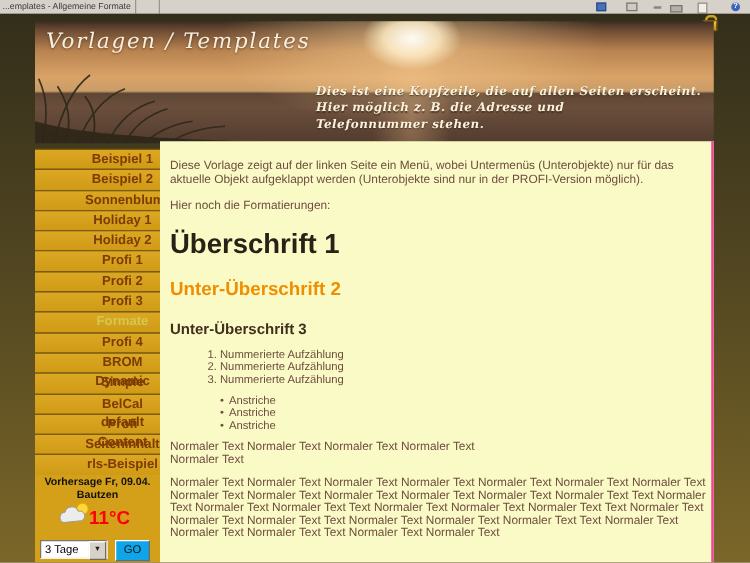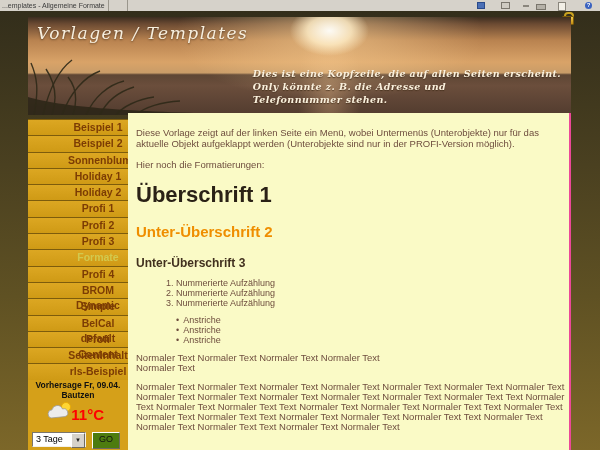--- a/index.html
+++ b/index.html
@@ -58,21 +58,21 @@
   .wo-line{font-size:8.5px;font-weight:bold;color:#101010;line-height:10px;}
   .wo-row{position:relative;height:22px;margin-top:1px;}
   .wo-cloud{position:absolute;left:18px;top:0;}
   .wo-temp{position:absolute;right:24px;top:5px;font-size:15px;font-weight:bold;color:#ff0000;}
   .wo-controls{position:absolute;left:4px;bottom:3px;width:92px;height:15px;}
   .select-box{position:absolute;left:0;top:0;width:52px;height:13px;background:#ffffff;
     border:1px solid;border-color:#7a766d #f4f1ea #f4f1ea #7a766d;cursor:pointer;}
   .select-box .val{position:absolute;left:3px;top:1px;font-size:9px;color:#000;}
   .select-arrow{position:absolute;right:0;top:0;width:12px;height:13px;background:#d6d2ca;
     border:1px solid;border-color:#fff #6e6a61 #6e6a61 #fff;font-size:6px;line-height:12px;text-align:center;color:#222;cursor:pointer;}
-  .go-btn{position:absolute;right:4px;top:0;width:26px;height:15px;background:#4d7c0f;
+  .go-btn{position:absolute;right:4px;top:0;width:26px;height:15px;background:#0ea5e9;
     border:1px solid;border-color:#fff #6e6a61 #6e6a61 #fff;font-size:9px;line-height:13px;text-align:center;color:#111;cursor:pointer;}
 
   
   .content{position:absolute;left:128px;top:113px;width:443px;height:337px;background:#fafac6;
     border-right:2px solid #ec4899;box-sizing:border-box;padding:14px 10px 0 8px;color:#6e4d3e;}
   .content p{margin:0;font-size:9.5px;line-height:11px;}
   .intro{width:425px;}
   .formats-label{margin-top:10px !important;}
   .h1{margin-top:12px;font-size:22px;font-weight:bold;color:#2a2116;}
   .h2{margin-top:15px;font-size:15px;font-weight:bold;color:#ef8e00;}
@@ -119,21 +119,21 @@
         <path d="M45,58 C50,42 48,30 40,20"></path>
         <path d="M58,58 C66,40 80,28 96,24"></path>
         <path d="M72,58 C78,45 90,35 106,30"></path>
         <path d="M88,58 C94,50 110,42 126,40"></path>
         <path d="M108,58 C116,50 134,45 152,44"></path>
       </g>
     </svg>
     <div class="header-title">Vorlagen / Templates</div>
     <div class="header-tagline">
       <div>Dies ist eine Kopfzeile, die auf allen Seiten erscheint.</div>
-      <div>Only könnte z. B. die Adresse und</div>
+      <div>Hier möglich z. B. die Adresse und</div>
       <div>Telefonnummer stehen.</div>
     </div>
   </div>
 
   <div class="sidebar">
     <div class="menu-item">Beispiel 1</div>
     <div class="menu-item">Beispiel 2</div>
     <div class="menu-item">Sonnenblume</div>
     <div class="menu-item">Holiday 1</div>
     <div class="menu-item">Holiday 2</div>

